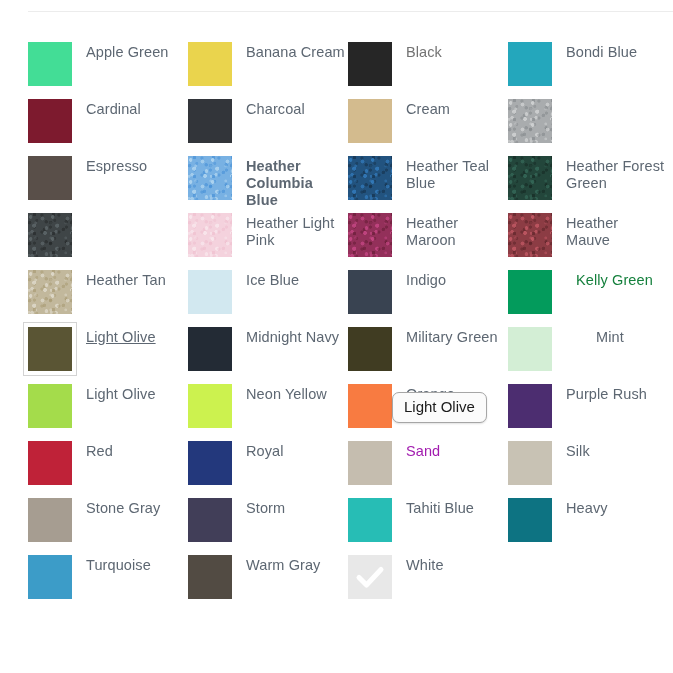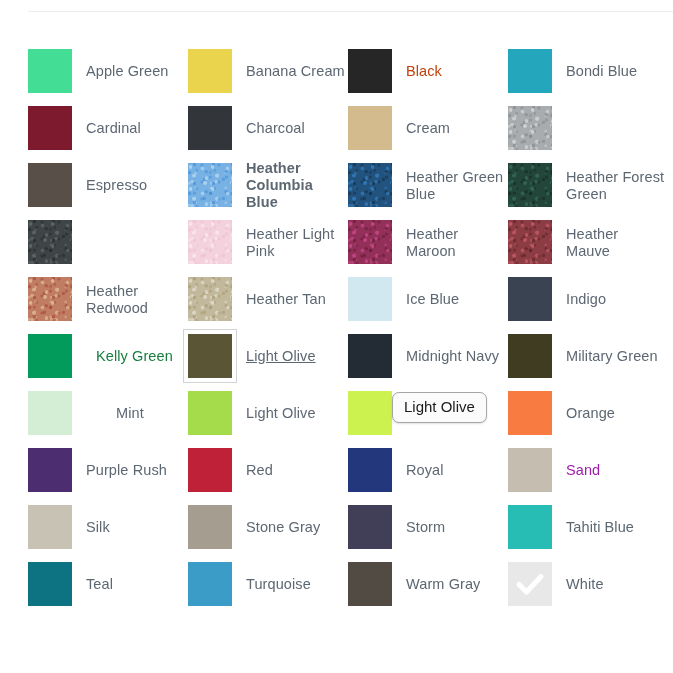--- a/index.html
+++ b/index.html
@@ -30,21 +30,21 @@
     top: 42px;
     width: 645px;
     display: grid;
     grid-template-columns: repeat(4, 160px);
     grid-auto-rows: 57px;
   }
 
   .swatch-item {
     position: relative;
     display: flex;
-    align-items: center;
+    align-items: flex-start;
     cursor: pointer;
   }
 
   .swatch-chip-wrap {
     position: relative;
     width: 44px;
     height: 44px;
     flex: 0 0 44px;
   }
 
@@ -163,21 +163,21 @@
     <div class="swatch-item">
       <div class="swatch-chip-wrap">
         <div class="swatch-chip" style="background: rgb(234, 212, 77);"></div>
       </div>
       <div class="swatch-label" style="color: rgb(93, 103, 114);">Banana Cream</div>
     </div>
     <div class="swatch-item">
       <div class="swatch-chip-wrap">
         <div class="swatch-chip" style="background: rgb(38, 38, 38);"></div>
       </div>
-      <div class="swatch-label" style="color: #c2410c;">Black</div>
+      <div class="swatch-label" style="color: #737373;">Black</div>
     </div>
     <div class="swatch-item">
       <div class="swatch-chip-wrap">
         <div class="swatch-chip" style="background: rgb(36, 167, 188);"></div>
       </div>
       <div class="swatch-label" style="color: rgb(93, 103, 114);">Bondi Blue</div>
     </div>
     <div class="swatch-item">
       <div class="swatch-chip-wrap">
         <div class="swatch-chip" style="background: rgb(125, 26, 46);"></div>
@@ -216,21 +216,21 @@
         </div>
       </div>
       <div class="swatch-label" style="color: rgb(93, 103, 114); font-weight: bold;">Heather Columbia Blue</div>
     </div>
     <div class="swatch-item">
       <div class="swatch-chip-wrap">
         <div class="swatch-chip" style="background: rgb(34, 83, 127);">
           <div class="heather"></div>
         </div>
       </div>
-      <div class="swatch-label" style="color: rgb(93, 103, 114);">Heather Green Blue</div>
+      <div class="swatch-label" style="color: rgb(93, 103, 114);">Heather Teal Blue</div>
     </div>
     <div class="swatch-item">
       <div class="swatch-chip-wrap">
         <div class="swatch-chip" style="background: rgb(35, 70, 59);">
           <div class="heather"></div>
         </div>
       </div>
       <div class="swatch-label" style="color: rgb(93, 103, 114);">Heather Forest Green</div>
     </div>
     <div class="swatch-item">
@@ -256,28 +256,20 @@
       </div>
       <div class="swatch-label" style="color: rgb(93, 103, 114);">Heather Maroon</div>
     </div>
     <div class="swatch-item">
       <div class="swatch-chip-wrap">
         <div class="swatch-chip" style="background: rgb(140, 60, 68);">
           <div class="heather"></div>
         </div>
       </div>
       <div class="swatch-label" style="color: rgb(93, 103, 114);">Heather Mauve</div>
-    </div>
-    <div class="swatch-item">
-      <div class="swatch-chip-wrap">
-        <div class="swatch-chip" style="background: rgb(192, 125, 99);">
-          <div class="heather"></div>
-        </div>
-      </div>
-      <div class="swatch-label" style="color: rgb(93, 103, 114);">Heather Redwood</div>
     </div>
     <div class="swatch-item">
       <div class="swatch-chip-wrap">
         <div class="swatch-chip" style="background: rgb(194, 184, 156);">
           <div class="heather"></div>
         </div>
       </div>
       <div class="swatch-label" style="color: rgb(93, 103, 114);">Heather Tan</div>
     </div>
     <div class="swatch-item">
@@ -387,21 +379,21 @@
     <div class="swatch-item">
       <div class="swatch-chip-wrap">
         <div class="swatch-chip" style="background: rgb(39, 189, 181);"></div>
       </div>
       <div class="swatch-label" style="color: rgb(93, 103, 114);">Tahiti Blue</div>
     </div>
     <div class="swatch-item">
       <div class="swatch-chip-wrap">
         <div class="swatch-chip" style="background: rgb(13, 115, 130);"></div>
       </div>
-      <div class="swatch-label" style="color: rgb(93, 103, 114);">Teal</div>
+      <div class="swatch-label" style="color: rgb(93, 103, 114);">Heavy</div>
     </div>
     <div class="swatch-item">
       <div class="swatch-chip-wrap">
         <div class="swatch-chip" style="background: rgb(60, 156, 200);"></div>
       </div>
       <div class="swatch-label" style="color: rgb(93, 103, 114);">Turquoise</div>
     </div>
     <div class="swatch-item">
       <div class="swatch-chip-wrap">
         <div class="swatch-chip" style="background: rgb(82, 75, 67);"></div>

